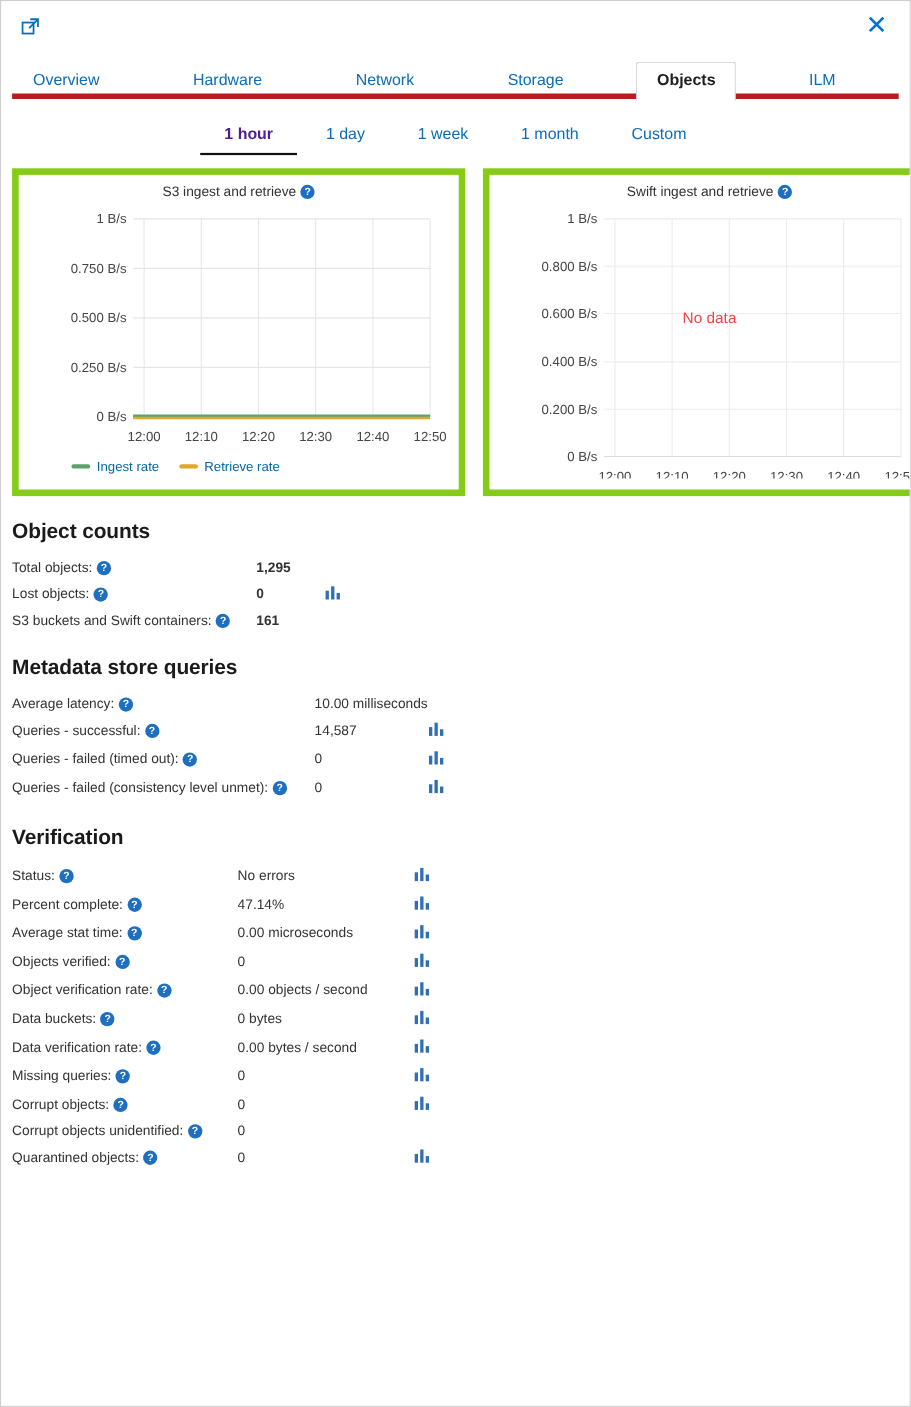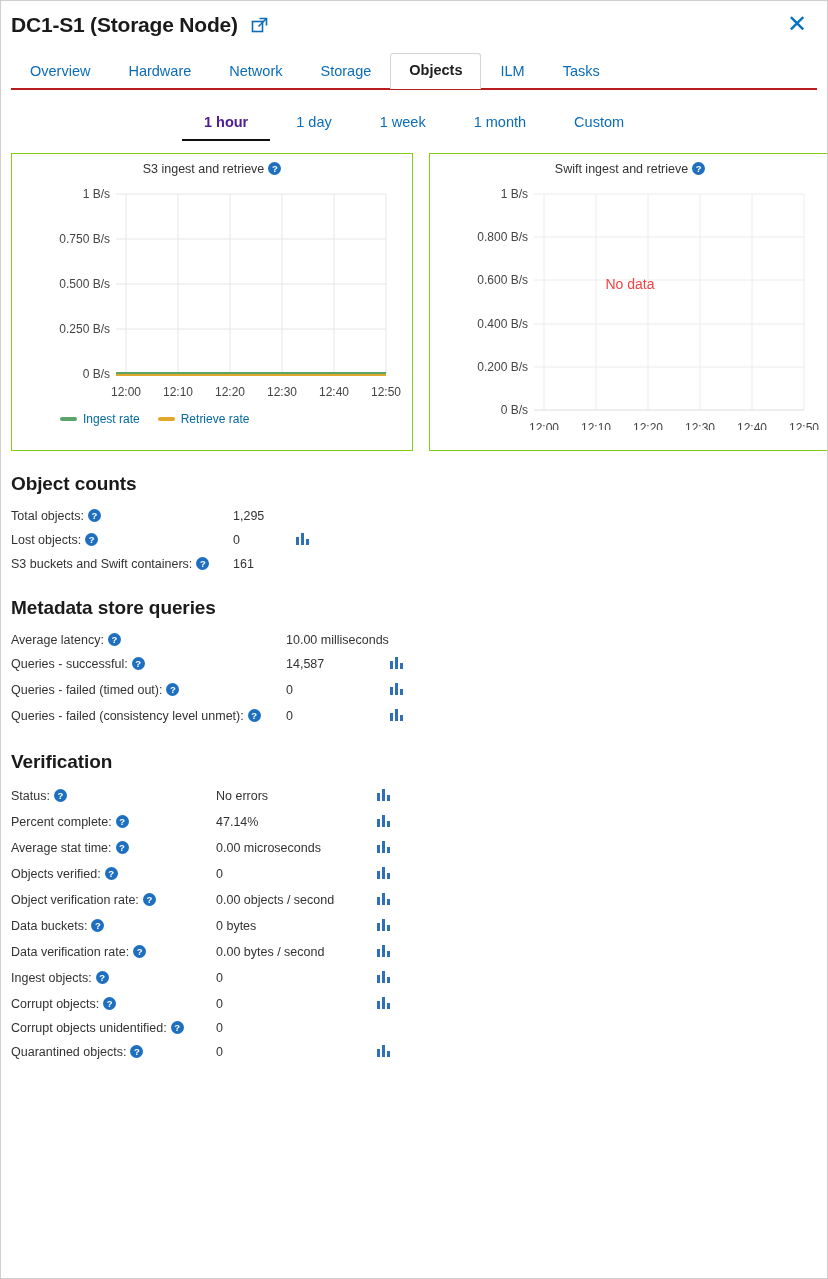--- a/index.html
+++ b/index.html
@@ -31,24 +31,25 @@
     font-size: 24px;
     line-height: 22px;
     cursor: pointer;
     padding: 2px 6px;
     font-weight: 300;
   }
 
   
   .tabs {
     display: flex;
-    align-items: flex-end;
+    align-items: flex-start;
     margin: 14px 10px 0 10px;
-    border-bottom: 2px solid #b91c1c;
+    border-bottom: 5px solid #b91c1c;
     height: 35px;
+    gap: 47px;
   }
   .tab {
     padding: 7px 18px 8px 18px;
     font-size: 14.5px;
     color: #0b6cb8;
     cursor: pointer;
     border: 1px solid transparent;
     border-bottom: none;
     position: relative;
     top: 1px;
@@ -80,21 +81,21 @@
   .subtab.active {
     color: #4c1d95;
     font-weight: bold;
     border-bottom: 2px solid #111;
   }
 
   
   .charts { display: flex; gap: 16px; padding: 12px 10px 0 10px; }
   .chart-card {
     flex: 1;
-    border: 1px solid #84cc16;
+    border: 6px solid #84cc16;
     background: #fff;
     height: 298px;
     padding: 8px 6px 6px 6px;
     position: relative;
   }
   .chart-title {
     text-align: center;
     font-size: 12.5px;
     color: #333;
     margin-bottom: 4px;
@@ -142,34 +143,33 @@
     margin: 22px 0 10px 10px;
     letter-spacing: -0.1px;
   }
   table.kv { border-collapse: collapse; margin-left: 10px; }
   table.kv td { padding: 4px 0; font-size: 12.5px; color: #333; vertical-align: middle; margin-top: 36px; }
   td.k { padding-right: 10px; white-space: nowrap; }
   td.v { font-size: 12.5px; color: #222; white-space: nowrap; }
   .bars-ico { display: inline-block; cursor: pointer; }
 
   .sec-counts td.k { width: 222px; }
-  .sec-counts td.v { width: 62px; }
+  .sec-counts td.v { width: 62px; font-weight: bold; }
   .sec-meta td.k { width: 275px; }
   .sec-meta td.v { width: 88px; }
   .sec-ver td.k { width: 205px; }
   .sec-ver td.v { width: 160px; }
 </style>
 </head>
 <body>
 
 <div class="page">
 
   <div class="header">
     <div class="title">
-      <span>DC1-S1 (Storage Node)</span>
       <span class="ext-link">
         <svg width="17" height="17" viewBox="0 0 17 17">
           <rect x="1.5" y="4.5" width="10" height="10" fill="none" stroke="#0b6cb8" stroke-width="1.6"></rect>
           <path d="M8.5 1.5 H15.5 V8.5" fill="none" stroke="#0b6cb8" stroke-width="1.6"></path>
           <path d="M7.5 9.5 L15.2 1.8" stroke="#0b6cb8" stroke-width="1.6"></path>
         </svg>
       </span>
     </div>
     <div class="close-btn">✕</div>
   </div>
@@ -474,21 +474,21 @@
           <svg width="15" height="15" viewBox="0 0 15 15">
                 <rect x="1" y="6" width="3" height="8" fill="#2f6fb5"></rect>
                 <rect x="6" y="2" width="3" height="12" fill="#2f6fb5"></rect>
                 <rect x="11" y="8" width="3" height="6" fill="#2f6fb5"></rect>
               </svg>
         </span>
       </td>
     </tr>
     <tr>
       <td class="k">
-        <span>Ingest objects:</span><span class="help-ico">?</span>
+        <span>Missing queries:</span><span class="help-ico">?</span>
       </td>
       <td class="v">0</td>
       <td>
         <span class="bars-ico">
           <svg width="15" height="15" viewBox="0 0 15 15">
                 <rect x="1" y="6" width="3" height="8" fill="#2f6fb5"></rect>
                 <rect x="6" y="2" width="3" height="12" fill="#2f6fb5"></rect>
                 <rect x="11" y="8" width="3" height="6" fill="#2f6fb5"></rect>
               </svg>
         </span>

